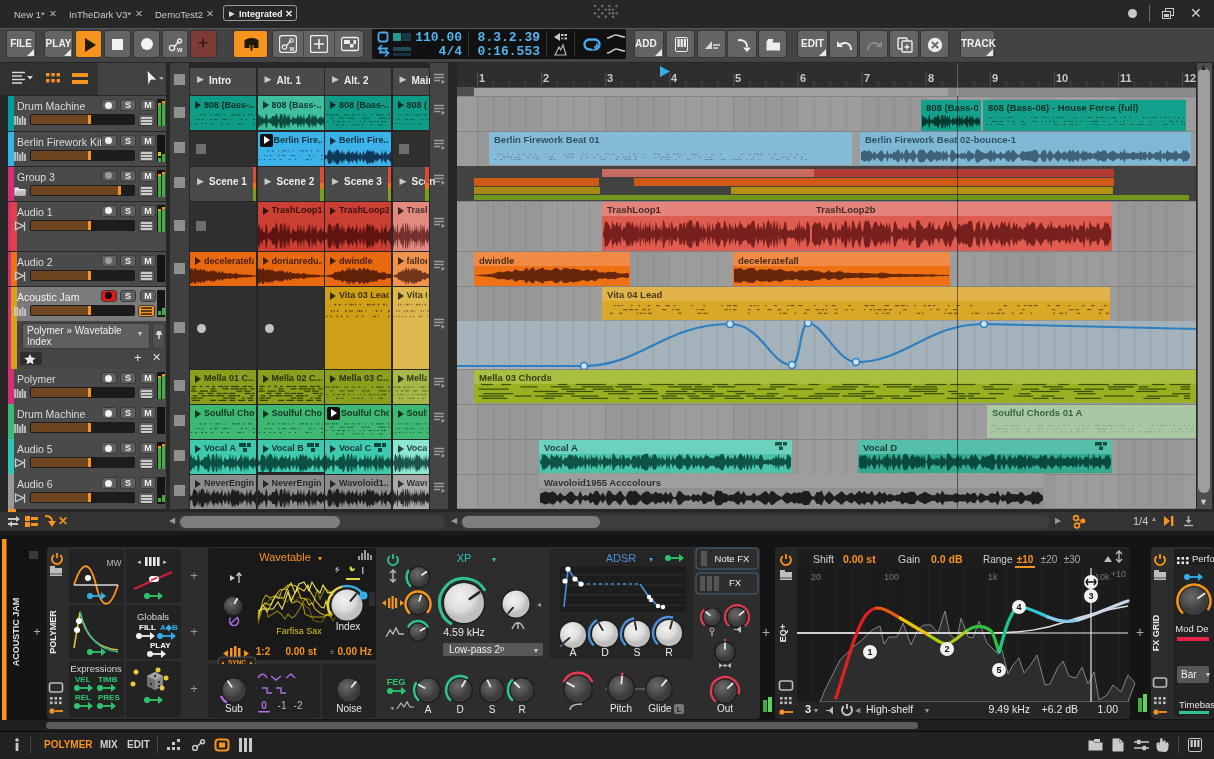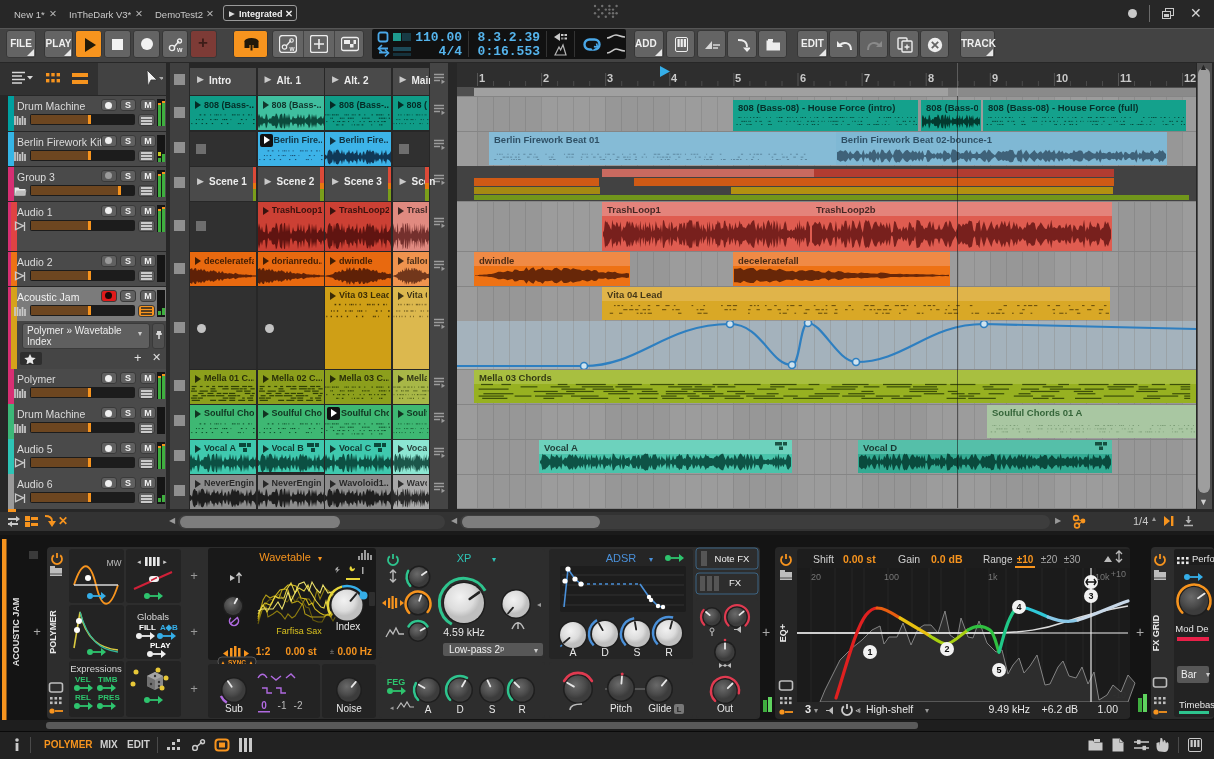--- a/index.html
+++ b/index.html
@@ -1337,45 +1337,39 @@
 <div class="ab" style="left:457px;top:251px;width:739px;height:1px;background:#858585"></div>
 <div class="ab" style="left:457px;top:286px;width:739px;height:1px;background:#858585"></div>
 <div class="ab" style="left:457px;top:320.5px;width:739px;height:1px;background:#858585"></div>
 <div class="ab" style="left:457px;top:368.5px;width:739px;height:1px;background:#858585"></div>
 <div class="ab" style="left:457px;top:403.5px;width:739px;height:1px;background:#858585"></div>
 <div class="ab" style="left:457px;top:438.5px;width:739px;height:1px;background:#858585"></div>
 <div class="ab" style="left:457px;top:473.5px;width:739px;height:1px;background:#858585"></div>
 <div class="ab" style="left:457px;top:508px;width:739px;height:1px;background:#858585"></div>
 <div class="ab" style="left:457px;top:321px;width:739px;height:47.5px;background:#a4b2bc"></div>
 <div class="ab" style="left:477px;top:321px;width:719px;height:47.5px;background:repeating-linear-gradient(90deg,#8f8f8f 0px,#8f8f8f 1px,transparent 1px,transparent 16.025px),repeating-linear-gradient(90deg,#7e7e7e 0px,#7e7e7e 1px,transparent 1px,transparent 64.1px);opacity:0.45"></div>
-<div class="ab" style="left:733px;top:99.5px;width:185px;height:31px;background:#14a18c;overflow:hidden">
-      <div class="tx" style="left:5px;top:2.5px;font-size:9.5px;font-weight:bold;color:rgba(0,0,0,0.7);max-width:177px;overflow:hidden">808 (Bass-08) - House Force (intro)</div>
-      <svg class="ab" style="left:1px;top:16px" width="183" height="13" viewBox="0 0 600 24" preserveAspectRatio="none">
-        <use href="#mW" fill="rgba(0,40,30,0.8)"></use>
-      </svg>
-    </div>
 <div class="ab" style="left:921px;top:99.5px;width:60px;height:31px;background:#14a18c;overflow:hidden">
       <div class="tx" style="left:5px;top:2.5px;font-size:9.5px;font-weight:bold;color:rgba(0,0,0,0.7);max-width:52px;overflow:hidden">808 (Bass-08)</div>
       <svg class="ab" style="left:1px;top:14px" width="58" height="15" viewBox="0 0 200 24" preserveAspectRatio="none">
         <use href="#wA" fill="rgba(0,40,30,0.85)"></use>
       </svg>
     </div>
 <div class="ab" style="left:983px;top:99.5px;width:203px;height:31px;background:#14a18c;overflow:hidden">
       <div class="tx" style="left:5px;top:2.5px;font-size:9.5px;font-weight:bold;color:rgba(0,0,0,0.7);max-width:195px;overflow:hidden">808 (Bass-08) - House Force (full)</div>
       <svg class="ab" style="left:1px;top:16px" width="201" height="13" viewBox="0 0 600 24" preserveAspectRatio="none">
         <use href="#mW" fill="rgba(0,40,30,0.8)"></use>
       </svg>
     </div>
 <div class="ab" style="left:489px;top:131.5px;width:363px;height:33.5px;background:#85bbd6;overflow:hidden">
       <div class="tx" style="left:5px;top:2.5px;font-size:9.5px;font-weight:bold;color:rgba(30,60,80,0.85);max-width:311px;overflow:hidden">Berlin Firework Beat 01</div>
       <svg class="ab" style="left:1px;top:21.5px" width="317" height="10" viewBox="0 0 600 24" preserveAspectRatio="none">
         <use href="#mW" fill="rgba(20,40,60,0.5)"></use>
       </svg>
     </div>
-<div class="ab" style="left:836px;top:131.5px;width:331px;height:33.5px;background:#7fb8d4;overflow:hidden">
+<div class="ab" style="left:860px;top:131.5px;width:331px;height:33.5px;background:#7fb8d4;overflow:hidden">
       <div class="tx" style="left:5px;top:2.5px;font-size:9.5px;font-weight:bold;color:rgba(30,60,80,0.85);max-width:323px;overflow:hidden">Berlin Firework Beat 02-bounce-1</div>
       <svg class="ab" style="left:1px;top:17.5px" width="329" height="14" viewBox="0 0 600 24" preserveAspectRatio="none">
         <use href="#wX" fill="rgba(20,40,60,0.6)"></use>
       </svg>
     </div>
 <div class="ab" style="left:457px;top:166px;width:739px;height:34.5px;background:#424242"></div>
 <div class="ab" style="left:602px;top:168.5px;width:212px;height:8px;background:#c96a60"></div>
 <div class="ab" style="left:814px;top:168.5px;width:300px;height:8px;background:#b23c31"></div>
 <div class="ab" style="left:474px;top:177.5px;width:125px;height:8px;background:#cf5a15"></div>
 <div class="ab" style="left:634px;top:177.5px;width:480px;height:8px;background:#cf5a15"></div>
@@ -1456,20 +1450,27 @@
 <svg class="ab" style="left:775px;top:442px" width="12" height="8">
       <rect x="0" y="0" width="7" height="3.5" fill="rgba(0,40,30,0.75)"></rect>
       <rect x="8" y="0" width="4" height="3.5" fill="rgba(0,40,30,0.75)"></rect>
       <rect x="4" y="4.5" width="4" height="3.5" fill="rgba(0,40,30,0.75)"></rect>
     </svg>
 <svg class="ab" style="left:1095px;top:442px" width="12" height="8">
       <rect x="0" y="0" width="7" height="3.5" fill="rgba(0,40,30,0.75)"></rect>
       <rect x="8" y="0" width="4" height="3.5" fill="rgba(0,40,30,0.75)"></rect>
       <rect x="4" y="4.5" width="4" height="3.5" fill="rgba(0,40,30,0.75)"></rect>
     </svg>
+<div class="ab" style="left:539px;top:474px;width:505px;height:33.5px;background:#909090;overflow:hidden">
+      <div class="ab" style="left:0;top:0;width:505px;height:14px;background:#9e9e9e"></div>
+      <div class="tx" style="left:5px;top:2.5px;font-size:9.5px;font-weight:bold;color:rgba(0,0,0,0.7);max-width:497px;overflow:hidden">Wavoloid1955 Acccolours</div>
+      <svg class="ab" style="left:1px;top:15.5px" width="503" height="16" viewBox="0 0 600 24" preserveAspectRatio="none">
+        <use href="#wX" fill="rgba(10,10,10,0.85)"></use>
+      </svg>
+    </div>
 <div class="ab" style="left:957px;top:96px;width:1px;height:412px;background:rgba(20,20,20,0.55)"></div>
 <div class="ab" style="left:957px;top:63px;width:1px;height:33px;background:rgba(200,200,200,0.3)"></div>
 <div class="ab" style="left:1196.5px;top:63px;width:15px;height:446px;background:#4e4e4e"></div>
 <div class="ab" style="left:1198px;top:68px;width:12px;height:425px;background:#9e9e9e;border-radius:6px"></div>
 <div class="tx" style="left:1199px;top:62px;font-size:9px;color:#252525">▲</div>
 <div class="tx" style="left:1199px;top:497px;font-size:9px;color:#cfcfcf">▼</div>
 <div class="ab" style="left:0;top:512px;width:1214px;height:19px;background:#333333"></div>
 <svg class="ab" style="left:8px;top:516px" width="13" height="11">
       <path d="M0 3h10M0 8h10" stroke="#c9c9c9" stroke-width="1.8"></path>
       <path d="M8 0l4 3-4 3zM4 5l-4 3 4 3z" fill="#c9c9c9"></path>

